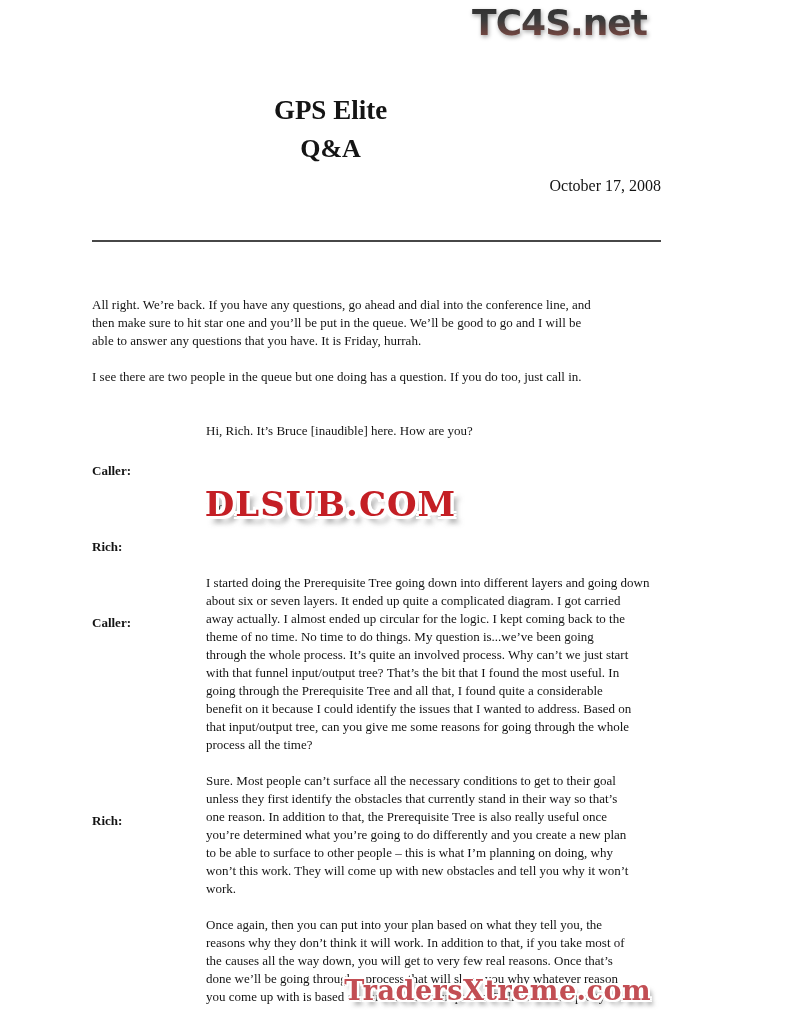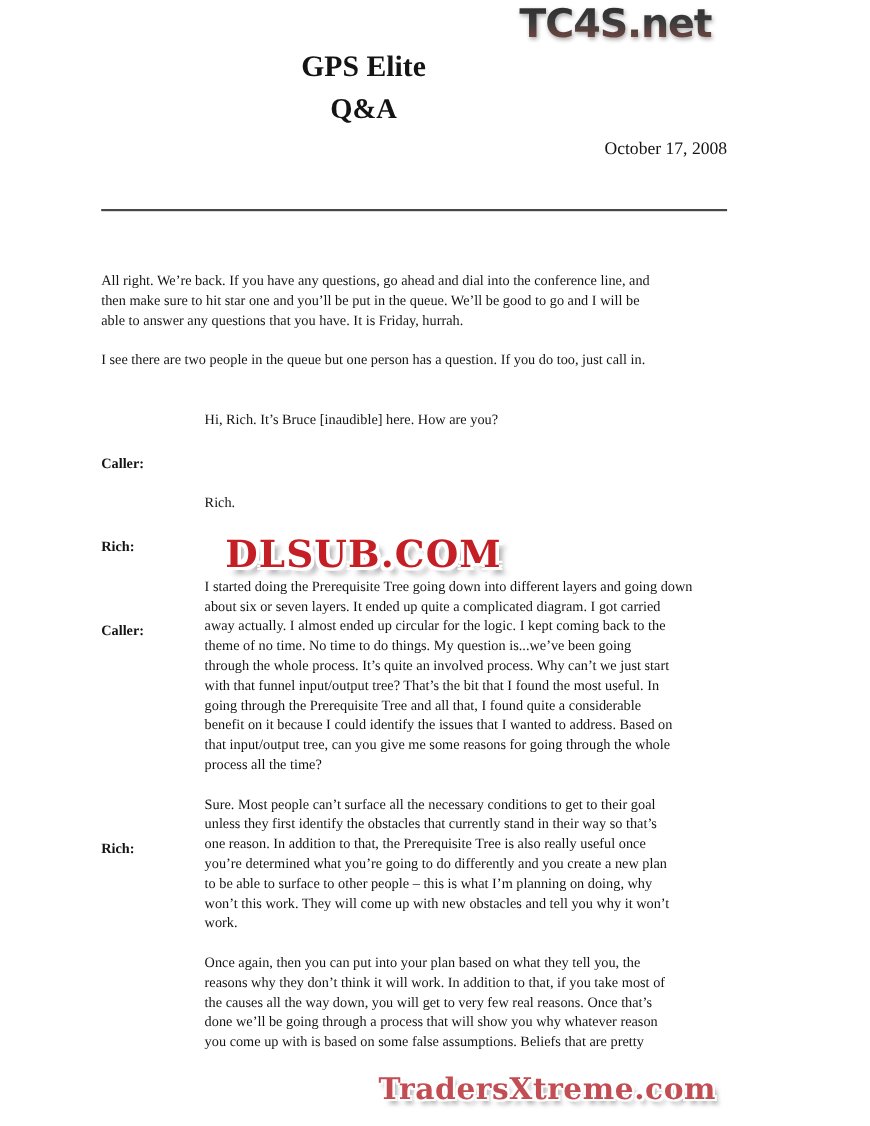--- a/index.html
+++ b/index.html
@@ -24,21 +24,21 @@
     font-size: 36px;
     letter-spacing: -1px;
     background: linear-gradient(180deg, #2d2d2d 0%, #3c3c3c 45%, #6d4540 78%, #9a6156 100%);
     -webkit-background-clip: text;
     background-clip: text;
     color: transparent;
     filter: drop-shadow(1px 2px 2px rgba(0,0,0,0.35));
   }
 
   
-  .title-block { padding-top: 44px; text-align: center; }
+  .title-block { padding-top: 94px; text-align: center; }
   .doc-title   { font-size: 27px; line-height: 32px; font-weight: 700; }
   .doc-subtitle{ font-size: 26px; line-height: 26px; font-weight: 700; margin-top: 10px; }
   .doc-date    { font-size: 16px; line-height: 20px; font-weight: 400; margin-top: 14px; text-align: right; }
 
   .divider {
     margin: 44px 0 0 92px;
     width: 608px;
     border: none;
     border-top: 2px solid #474747;
   }
@@ -60,20 +60,21 @@
   .dialogue-row { display: flex; margin-bottom: 18px; }
   .speaker {
     width: 94px;
     flex: 0 0 94px;
     font-weight: 700;
     margin-top: 40px;
   }
   .speech {
     flex: 1;
     white-space: pre-line;
+    margin-left: 20px;
   }
 
   
   .dlsub-watermark {
     position: absolute;
     top: 484px;
     left: 50%;
     transform: translateX(-50%);
     font-family: "DejaVu Serif", "Liberation Serif", serif;
     font-weight: 700;
@@ -123,21 +124,21 @@
   </div>
 
   <hr class="divider">
 
   <div class="content">
 
     <p class="intro-para">All right. We’re back. If you have any questions, go ahead and dial into the conference line, and
 then make sure to hit star one and you’ll be put in the queue. We’ll be good to go and I will be
 able to answer any questions that you have. It is Friday, hurrah.</p>
 
-    <p class="intro-para">I see there are two people in the queue but one person has a question. If you do too, just call in.</p>
+    <p class="intro-para">I see there are two people in the queue but one doing has a question. If you do too, just call in.</p>
 
     <div class="dialogue">
 
       <div class="dialogue-row">
         <div class="speaker">Caller:</div>
         <div class="speech">Hi, Rich. It’s Bruce [inaudible] here. How are you?</div>
       </div>
 
       <div class="dialogue-row">
         <div class="speaker">Rich:</div>

